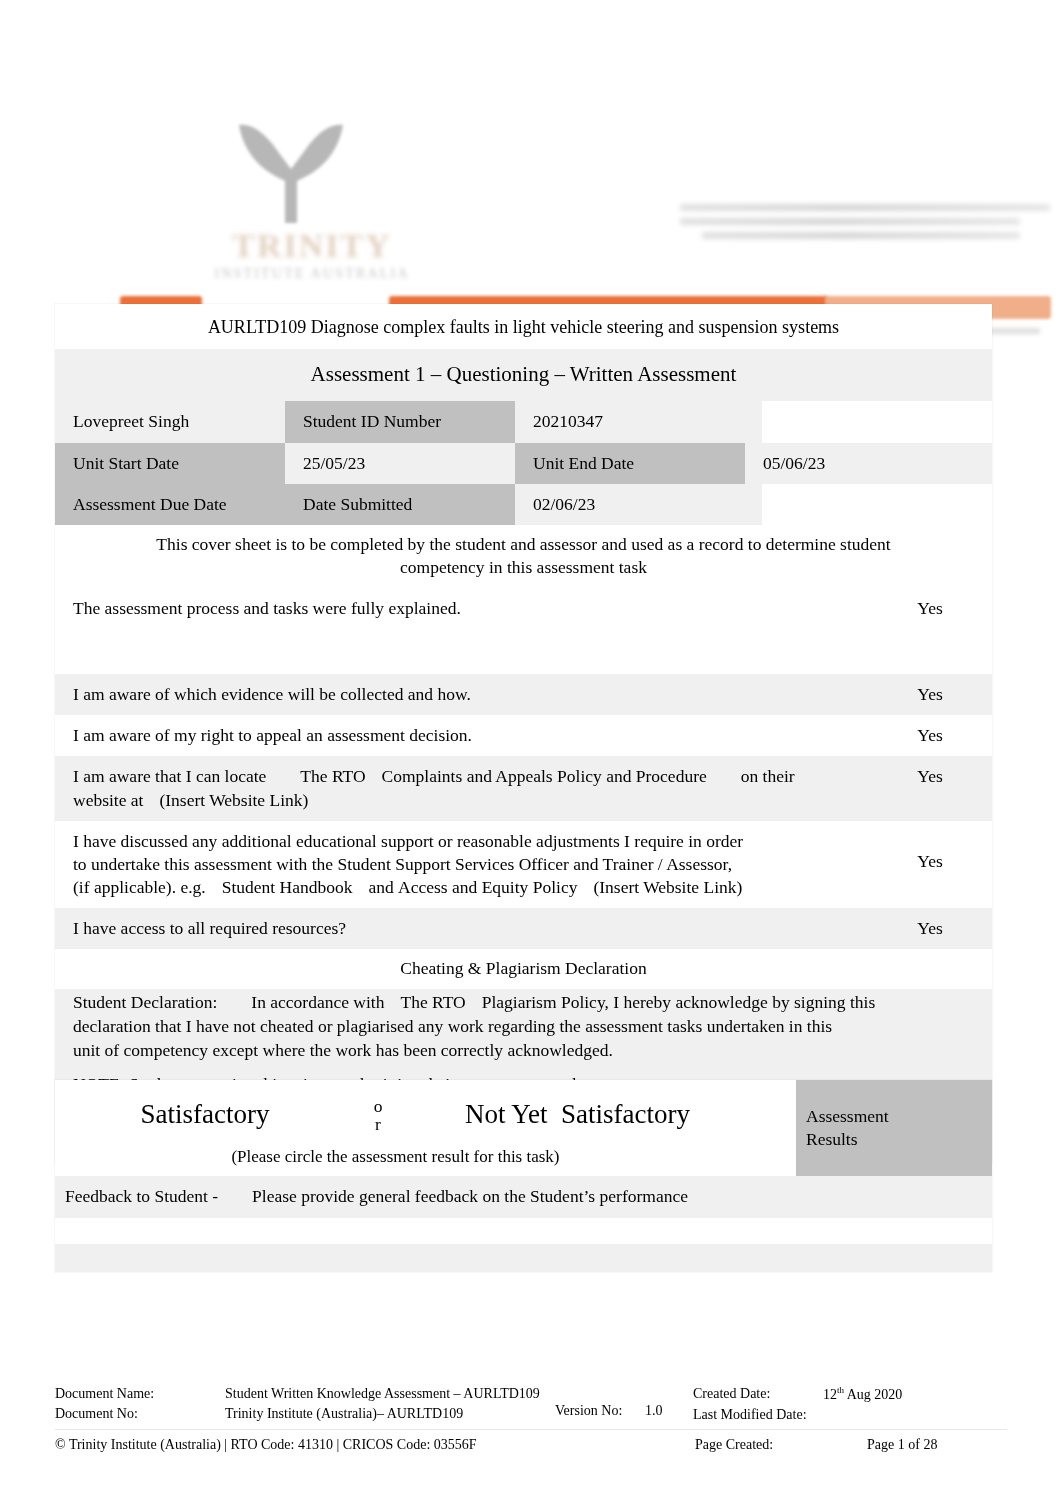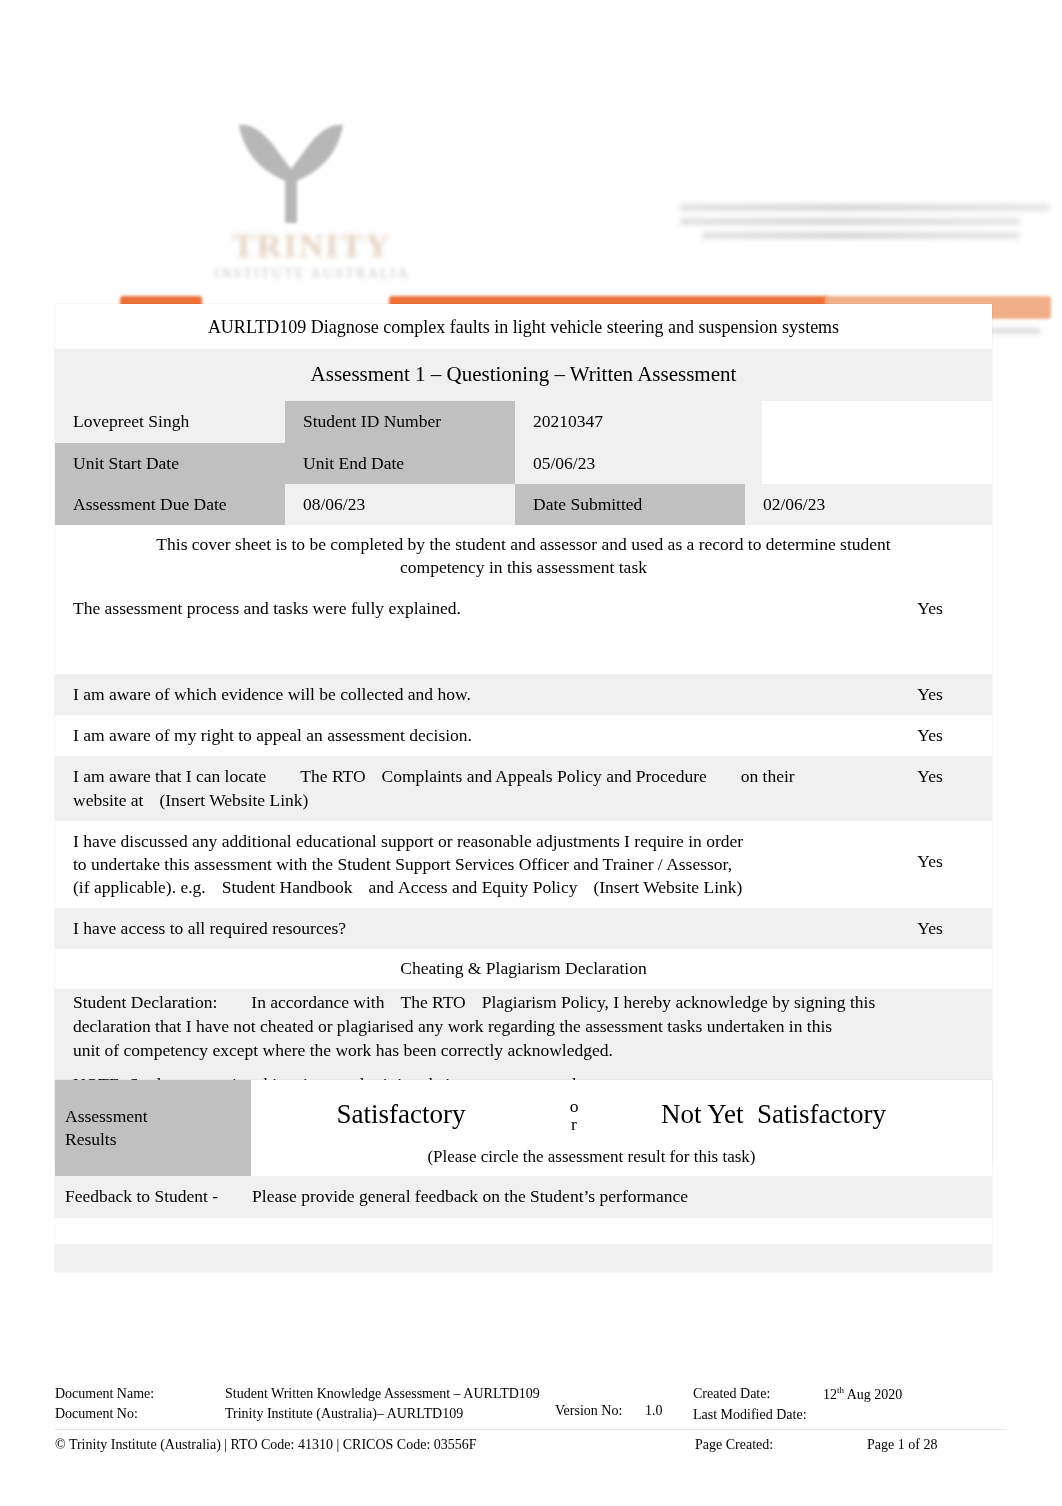--- a/index.html
+++ b/index.html
@@ -353,26 +353,26 @@
       <div class="cell band" style="width:100%">Assessment 1 – Questioning – Written Assessment</div>
     </div>
 
     <div class="row detail-row">
       <div class="cell band c-value">Lovepreet Singh</div>
       <div class="cell gray c-label">Student ID Number</div>
       <div class="cell band c-value" style="width:247px">20210347</div>
     </div>
     <div class="row detail-row">
       <div class="cell gray c-label">Unit Start Date</div>
+      <div class="cell band c-value">25/05/23</div>
       <div class="cell gray c-label">Unit End Date</div>
       <div class="cell band c-value" style="width:247px">05/06/23</div>
     </div>
     <div class="row detail-row">
       <div class="cell gray c-label">Assessment Due Date</div>
-      <div class="cell band c-value">08/06/23</div>
       <div class="cell gray c-label">Date Submitted</div>
       <div class="cell band c-value" style="width:247px">02/06/23</div>
     </div>
 
     <div class="row coversheet">
       <div class="cell white" style="width:100%">This cover sheet is to be completed by the student and assessor and used as a record to determine student competency in this assessment task</div>
     </div>
 
     <div class="row q-row q-tall">
       <div class="cell white q-text" style="min-height:86px;">The assessment process and tasks were fully explained.</div>
@@ -432,37 +432,37 @@
       <div class="cell gray sig-date-lbl">
         <span>Date</span><br>
         <span>:</span>
       </div>
       <div class="cell white sig-date-val">02/06/23</div>
     </div>
   </div>
 
   <div class="doc" style="top:1064px;">
     <div class="row res-row">
-      <div class="cell gray res-label">
-        <span>Assessment</span>
-        <span>Results</span>
-      </div>
       <div class="cell white res-body">
         <div class="res-opts">
           <div class="opt-sat">Satisfactory</div>
           <div class="opt-or">
             <span>o</span><br>
             <span>r</span>
           </div>
           <div class="opt-nys">
             <span>Not Yet</span>&nbsp;
             <span>Satisfactory</span>
           </div>
         </div>
         <div class="res-hint">(Please circle the assessment result for this task)</div>
+      </div>
+      <div class="cell gray res-label">
+        <span>Assessment</span>
+        <span>Results</span>
       </div>
     </div>
 
     <div class="row fb-row">
       <div class="cell band" style="width:100%">
         <span>Feedback to Student -</span><span class="tab"></span><span>Please provide general feedback on the Student’s performance</span>
       </div>
     </div>
     <div class="row">
       <div class="cell white fb-gap" style="width:100%"></div>

